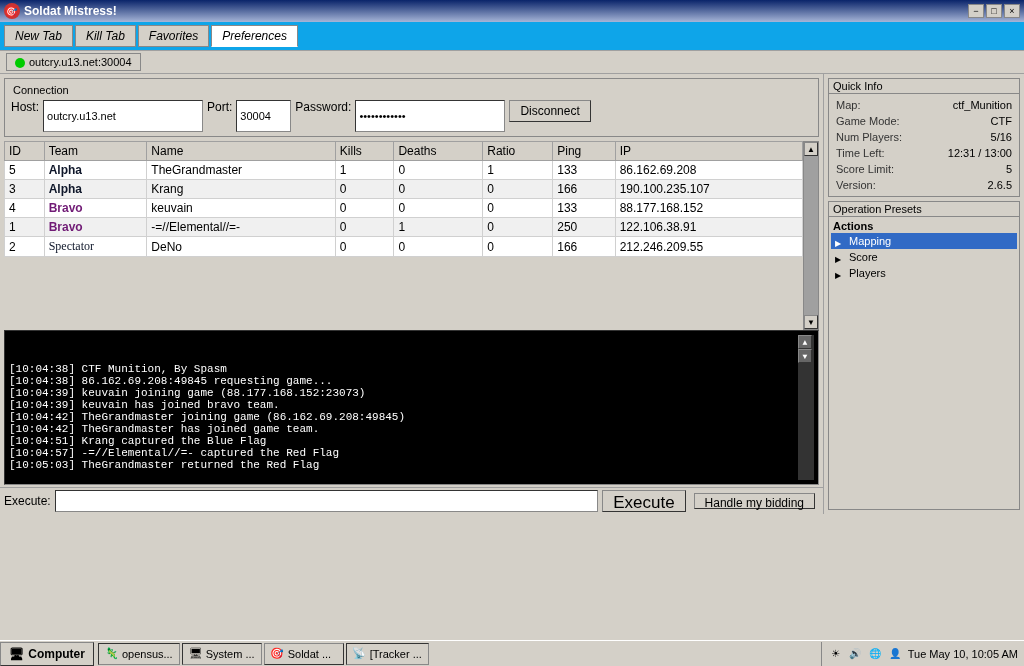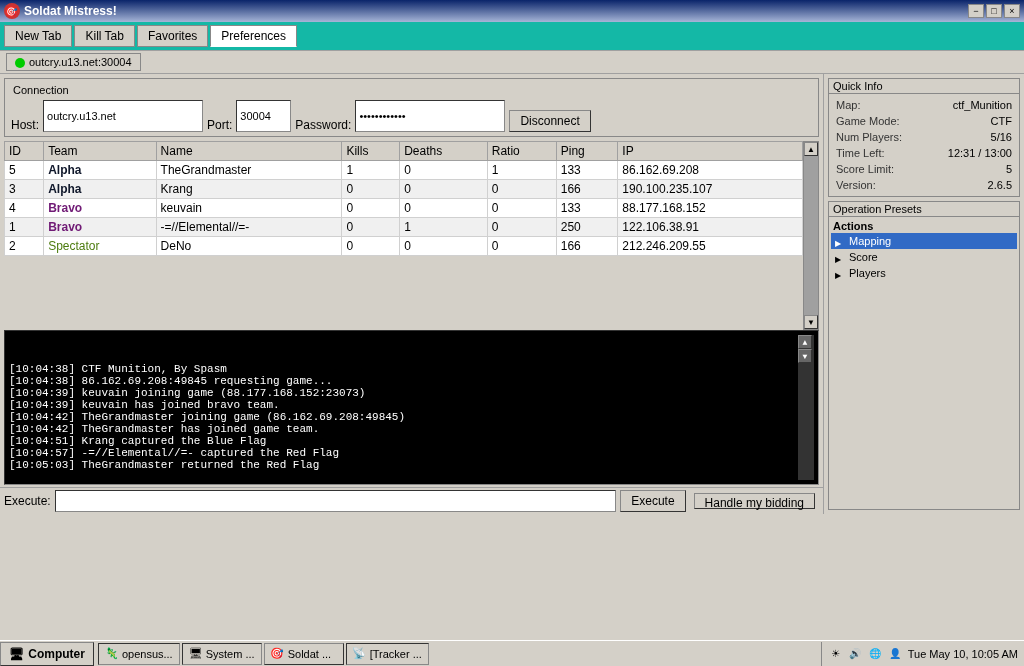--- a/index.html
+++ b/index.html
@@ -54,24 +54,25 @@
       align-items: center;
       justify-content: center;
       font-size: 9px;
       cursor: pointer;
       color: black;
     }
 
     
     #menubar {
       display: flex;
-      background: #14b8a6;
+      background: #0ea5e9;
       padding: 3px 4px;
       gap: 2px;
       border-bottom: 1px solid #a0a0a0;
+      font-style: italic;
     }
     .menu-tab {
       padding: 3px 10px;
       border: 1px solid #888;
       background: #d4d0c8;
       cursor: pointer;
       font-size: 12px;
     }
     .menu-tab.active {
       background: #ffffff;
@@ -126,21 +127,21 @@
     #connection-legend {
       font-size: 11px;
       margin-bottom: 4px;
       margin-top: -8px;
       background: #d4d0c8;
       display: inline-block;
       padding: 0 2px;
     }
     #connection-row {
       display: flex;
-      align-items: flex-end;
+      align-items: flex-start;
       gap: 4px;
     }
     .conn-label {
       font-size: 12px;
     }
     .conn-input {
       height: 32px;
       border: 1px inset #888;
       background: #ffffff;
       font-size: 11px;
@@ -181,21 +182,21 @@
     #player-table td {
       border: 1px solid #d0d0d0;
       padding: 2px 4px;
       background: #ffffff;
     }
     #player-table tr:nth-child(even) td {
       background: #f0f0f0;
     }
     .team-alpha { color: #0f172a; font-weight: bold; }
     .team-bravo { color: #701a75; font-weight: bold; }
-    .team-spectator { color: #4d7c0f; }
+    .team-spectator { color: #0f172a; font-family: Liberation Serif, serif; }
 
     
     #table-scroll-area {
       display: flex;
       flex: 1;
       overflow: hidden;
     }
     #table-wrapper {
       flex: 1;
       overflow-y: auto;
@@ -264,21 +265,21 @@
       height: 22px;
       border: 1px inset #888;
       background: #ffffff;
       font-size: 11px;
     }
     #execute-btn {
       padding: 2px 10px;
       border: 1px outset #888;
       background: #d4d0c8;
       cursor: pointer;
-      font-size: 12px;
+      font-size: 17px;
       height: 22px;
     }
 
     
     #right-panel {
       width: 200px;
       display: flex;
       flex-direction: column;
       padding: 4px;
     }

